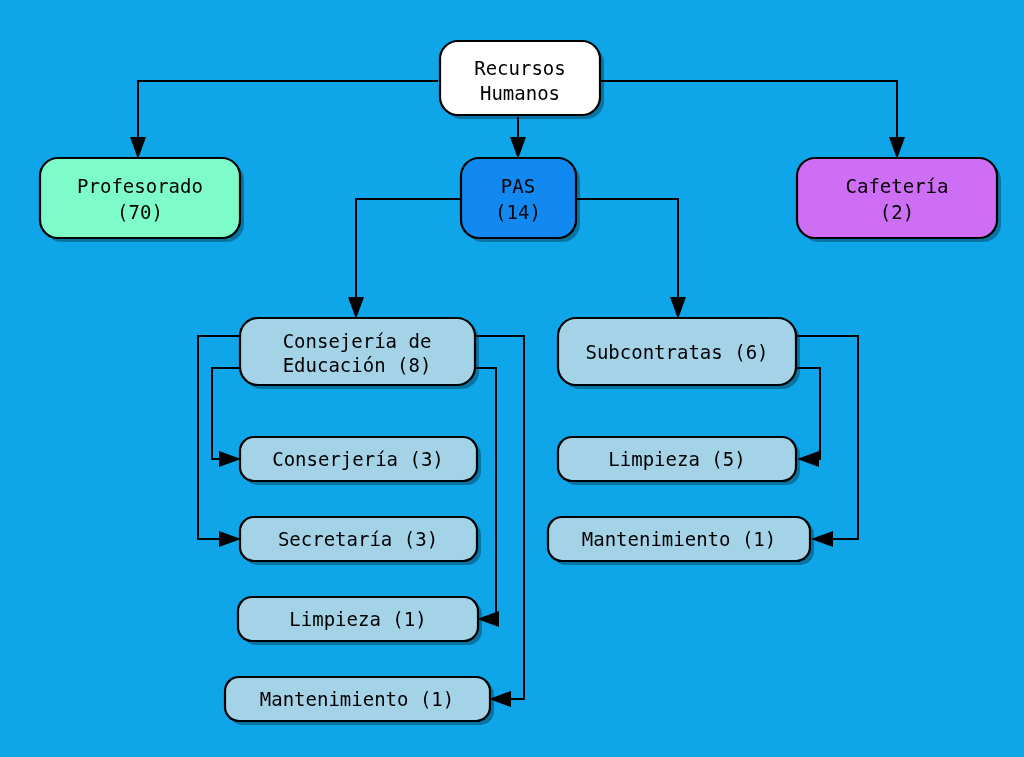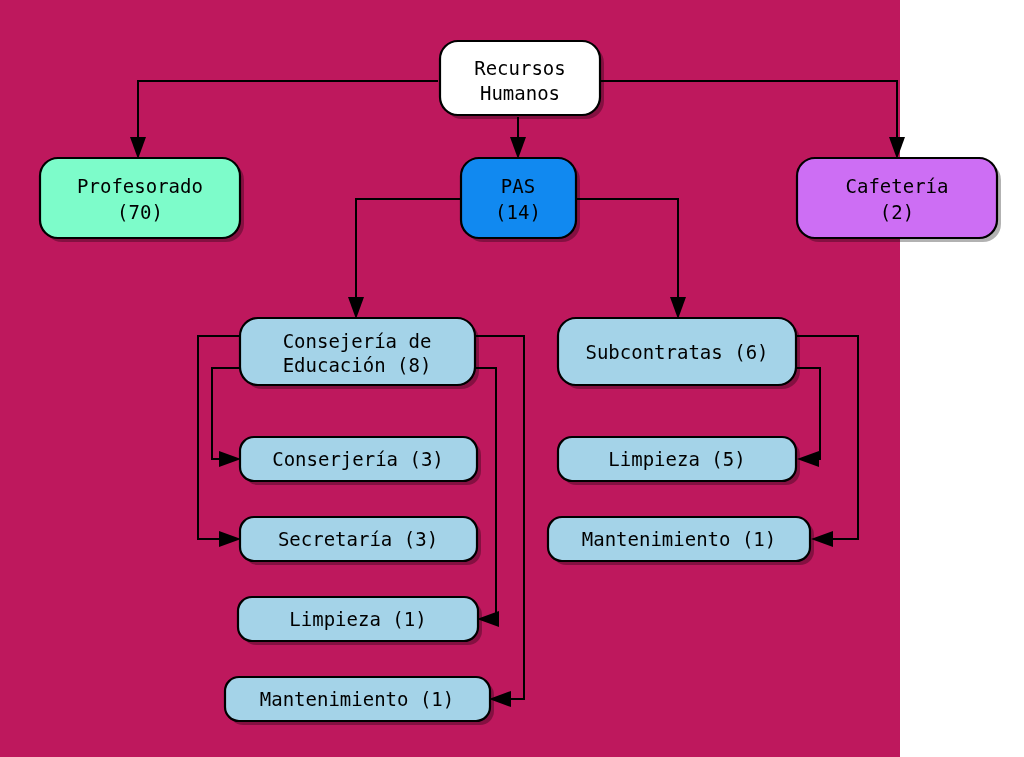--- a/index.html
+++ b/index.html
@@ -8,23 +8,23 @@
     background: #ffffff;
   }
   body {
     width: 1024px;
     height: 757px;
     font-family: "DejaVu Sans Mono", monospace;
     overflow: hidden;
   }
   #diagram-root {
     position: relative;
-    width: 900px;
+    width: 1024px;
     height: 757px;
-    background: #be185d;
+    background: #0ea5e9;
   }
   svg#org-chart {
     display: block;
     width: 1024px;
     height: 757px;
   }
   .node-shape {
     stroke: #000000;
     stroke-width: 2.2;
   }

